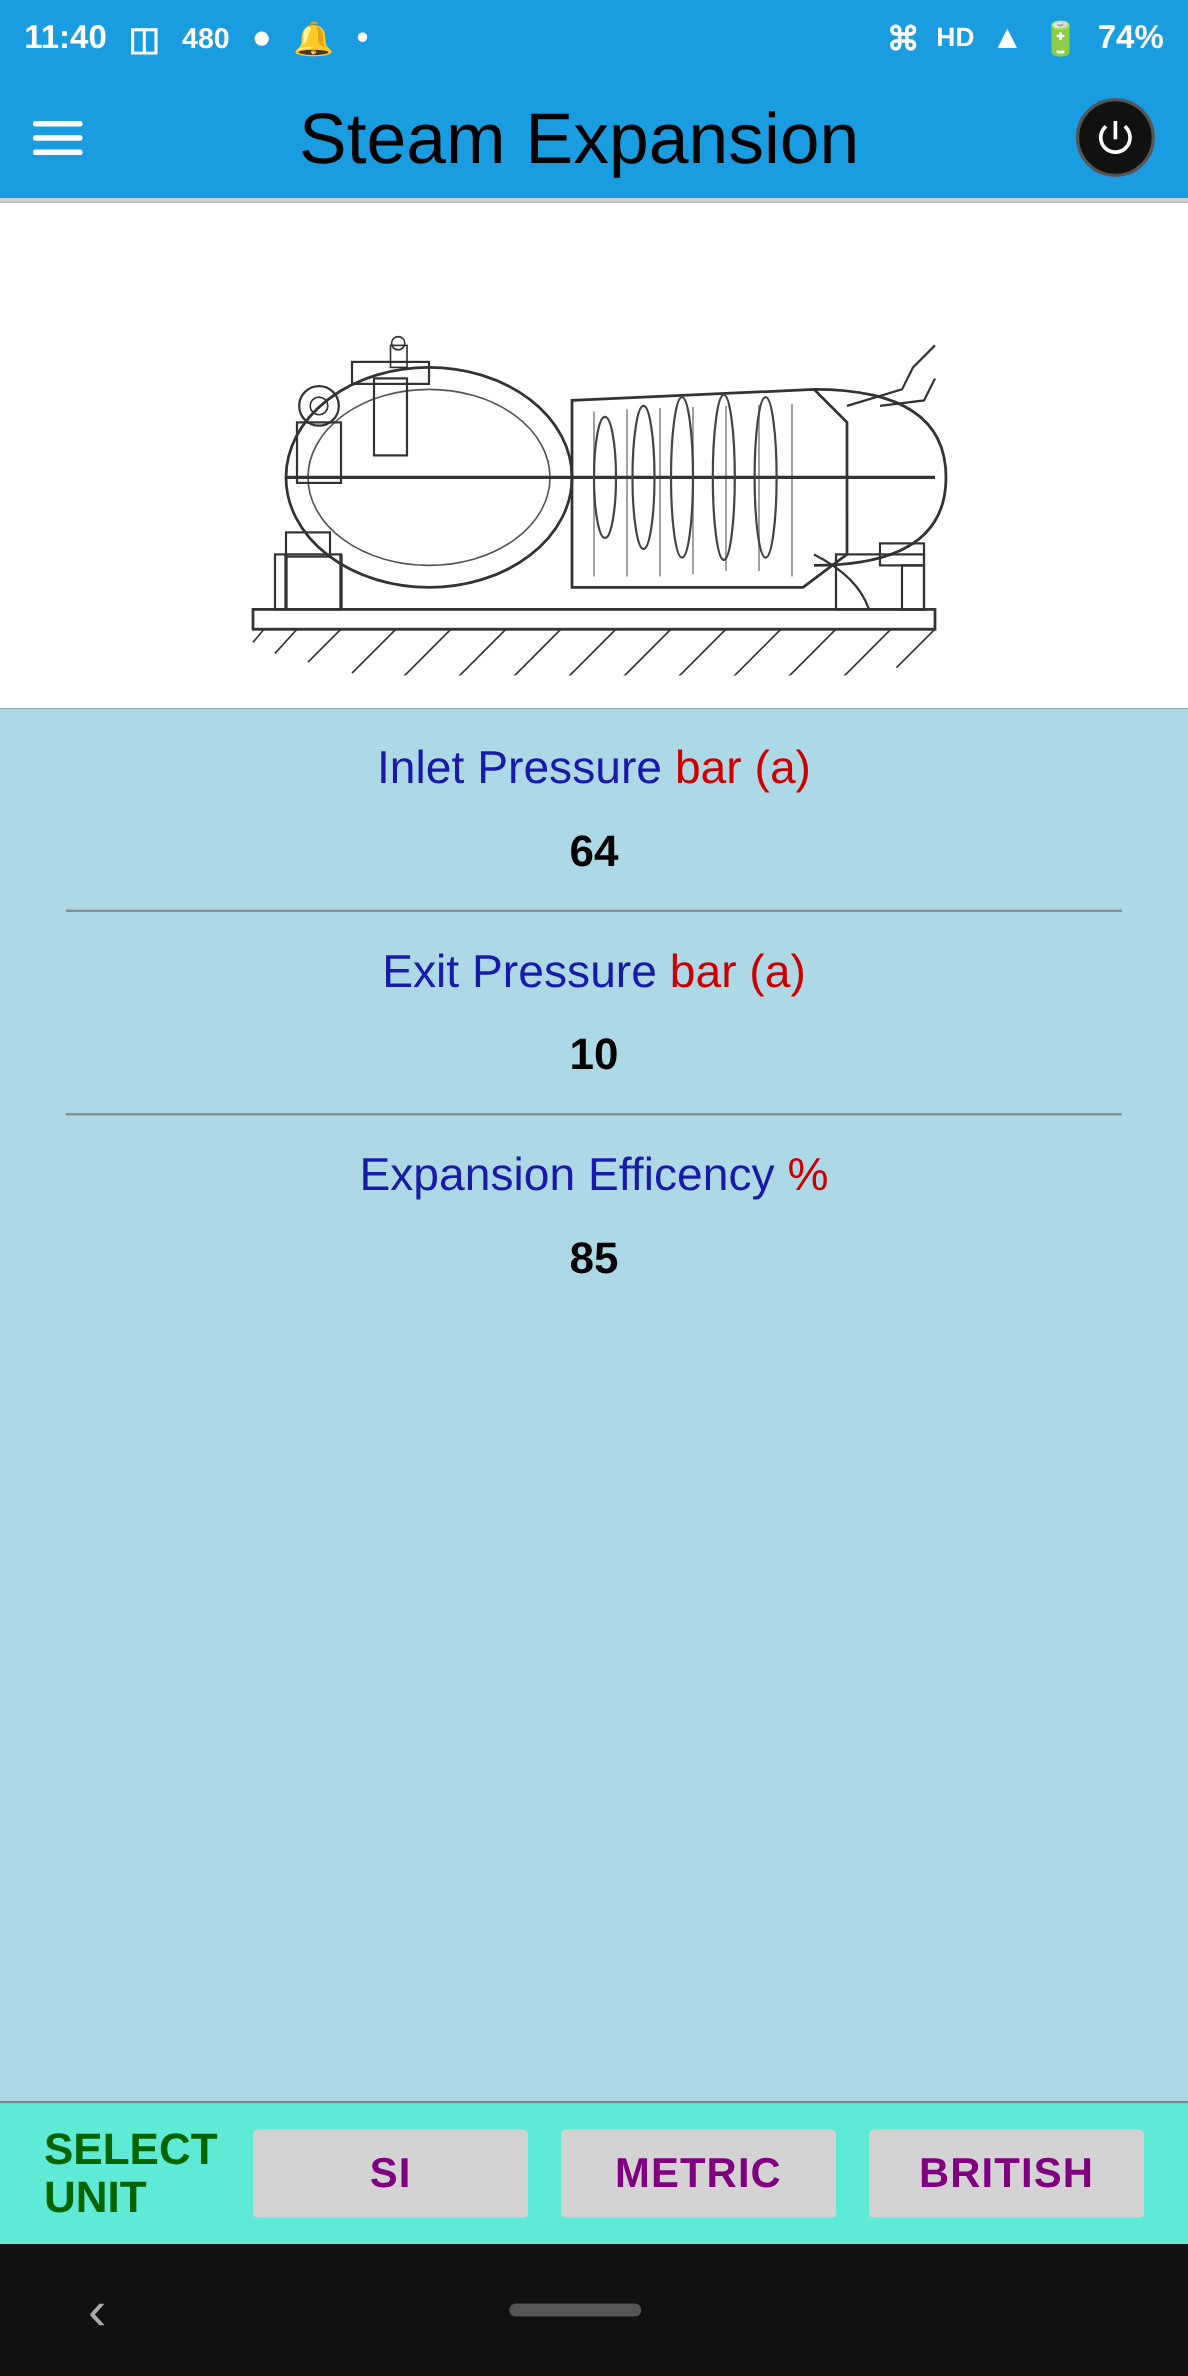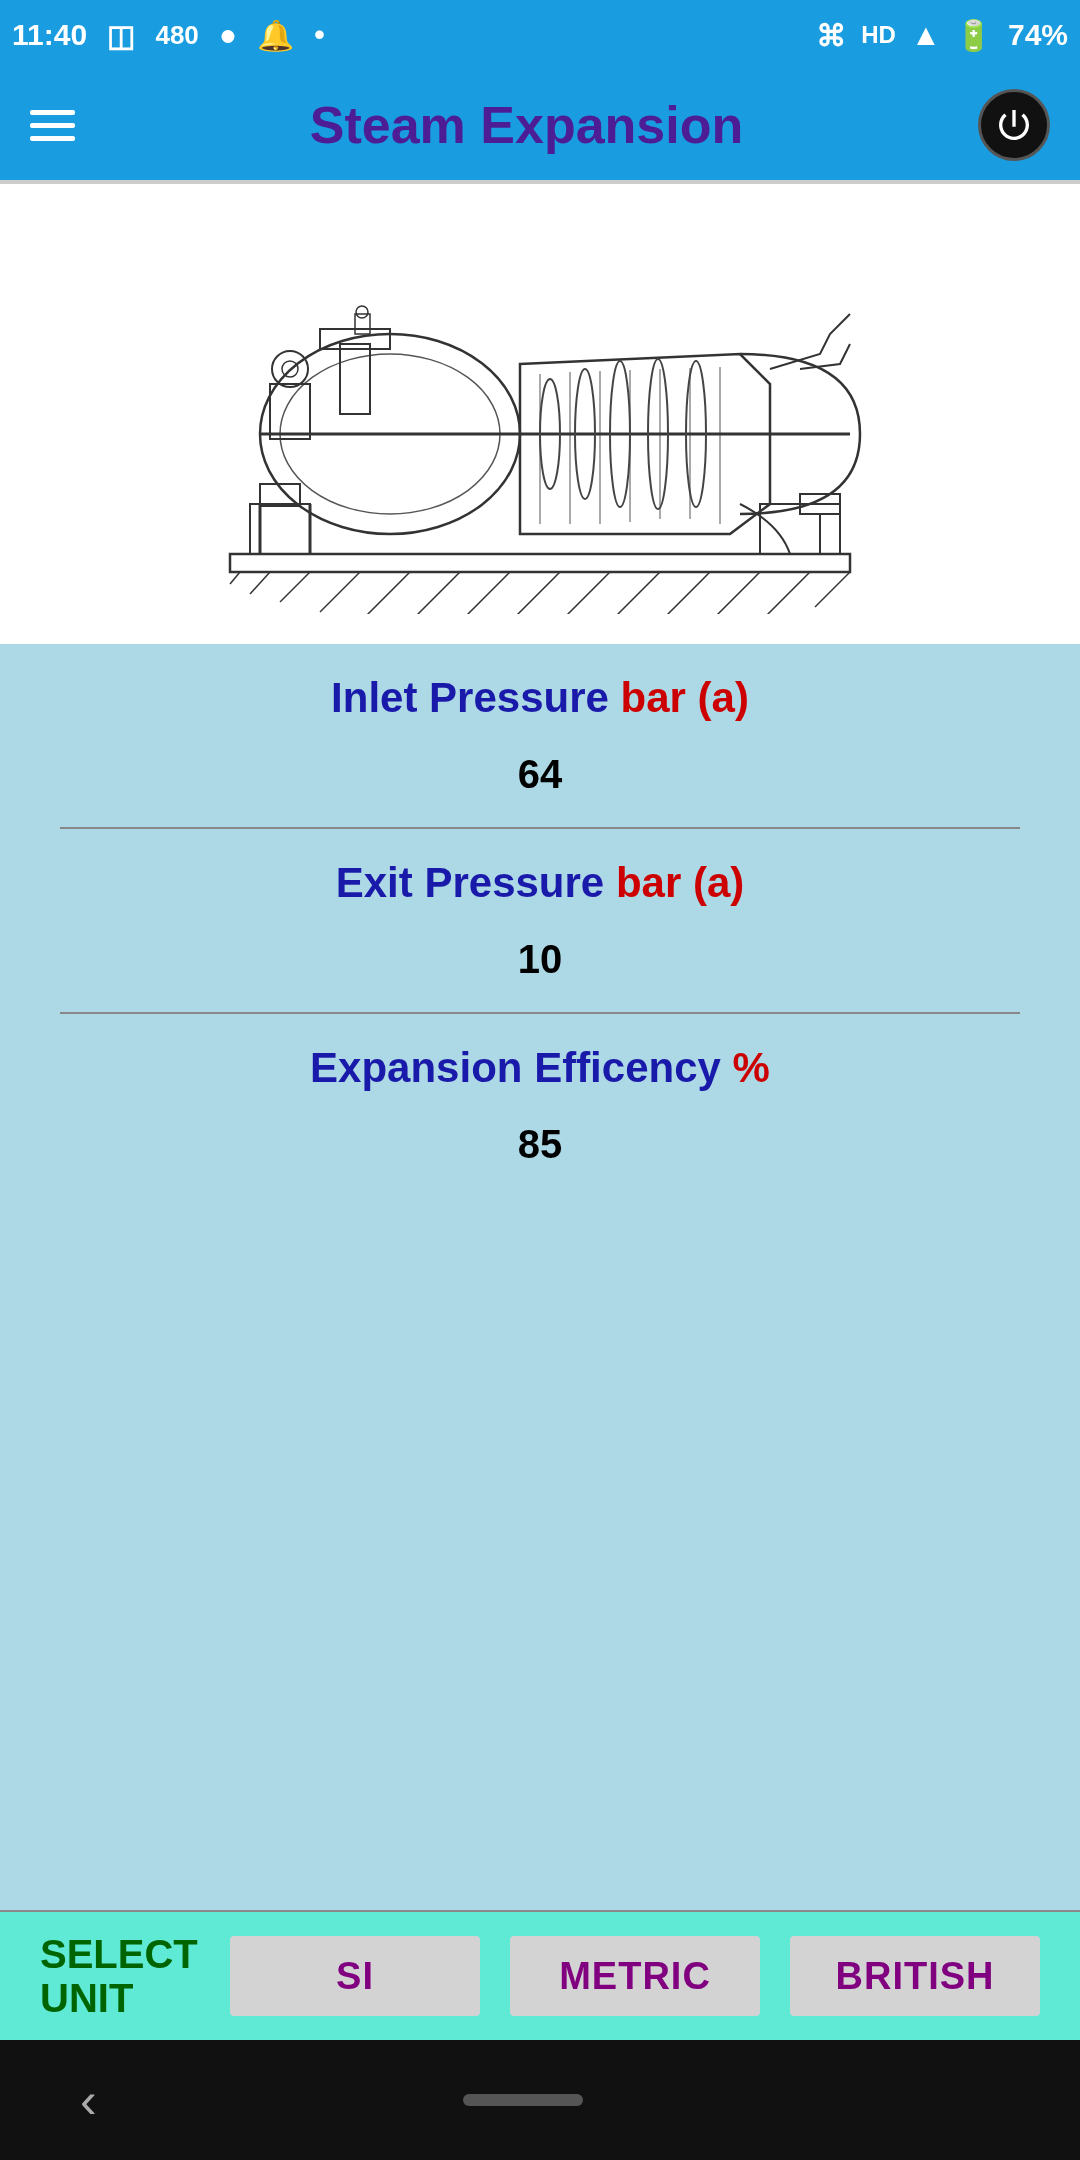--- a/index.html
+++ b/index.html
@@ -15,21 +15,21 @@
     }
 
     
     .status-bar {
       width: 100%;
       height: 70px;
       background: #1a9de0;
       display: flex;
       align-items: center;
       justify-content: space-between;
-      padding: 0 12px;
+      padding: 0 22px;
       color: white;
       font-size: 30px;
       font-weight: bold;
     }
     .status-left {
       display: flex;
       align-items: center;
       gap: 20px;
     }
     .status-right {
@@ -55,23 +55,23 @@
       cursor: pointer;
     }
     .hamburger-icon span {
       display: block;
       width: 45px;
       height: 5px;
       background: white;
       border-radius: 2px;
     }
     .app-title {
-      color: #4c1d95;
-      font-size: 52px;
-      font-weight: bold;
+      color: #000000;
+      font-size: 65px;
+      font-weight: normal;
       flex: 1;
       text-align: center;
     }
     .power-button {
       width: 72px;
       height: 72px;
       border-radius: 50%;
       background: #111;
       border: 3px solid #555;
       display: flex;
@@ -123,21 +123,21 @@
       padding: 30px 0 20px 0;
       border-bottom: 2px solid #888;
     }
     .field-group:last-of-type {
       border-bottom: none;
     }
 
     .field-label {
       text-align: center;
       font-size: 42px;
-      font-weight: bold;
+      font-weight: normal;
       margin-bottom: 20px;
     }
     .field-label .label-blue {
       color: #1a1aaa;
     }
     .field-label .label-red {
       color: #cc0000;
     }
 
     .field-value {

